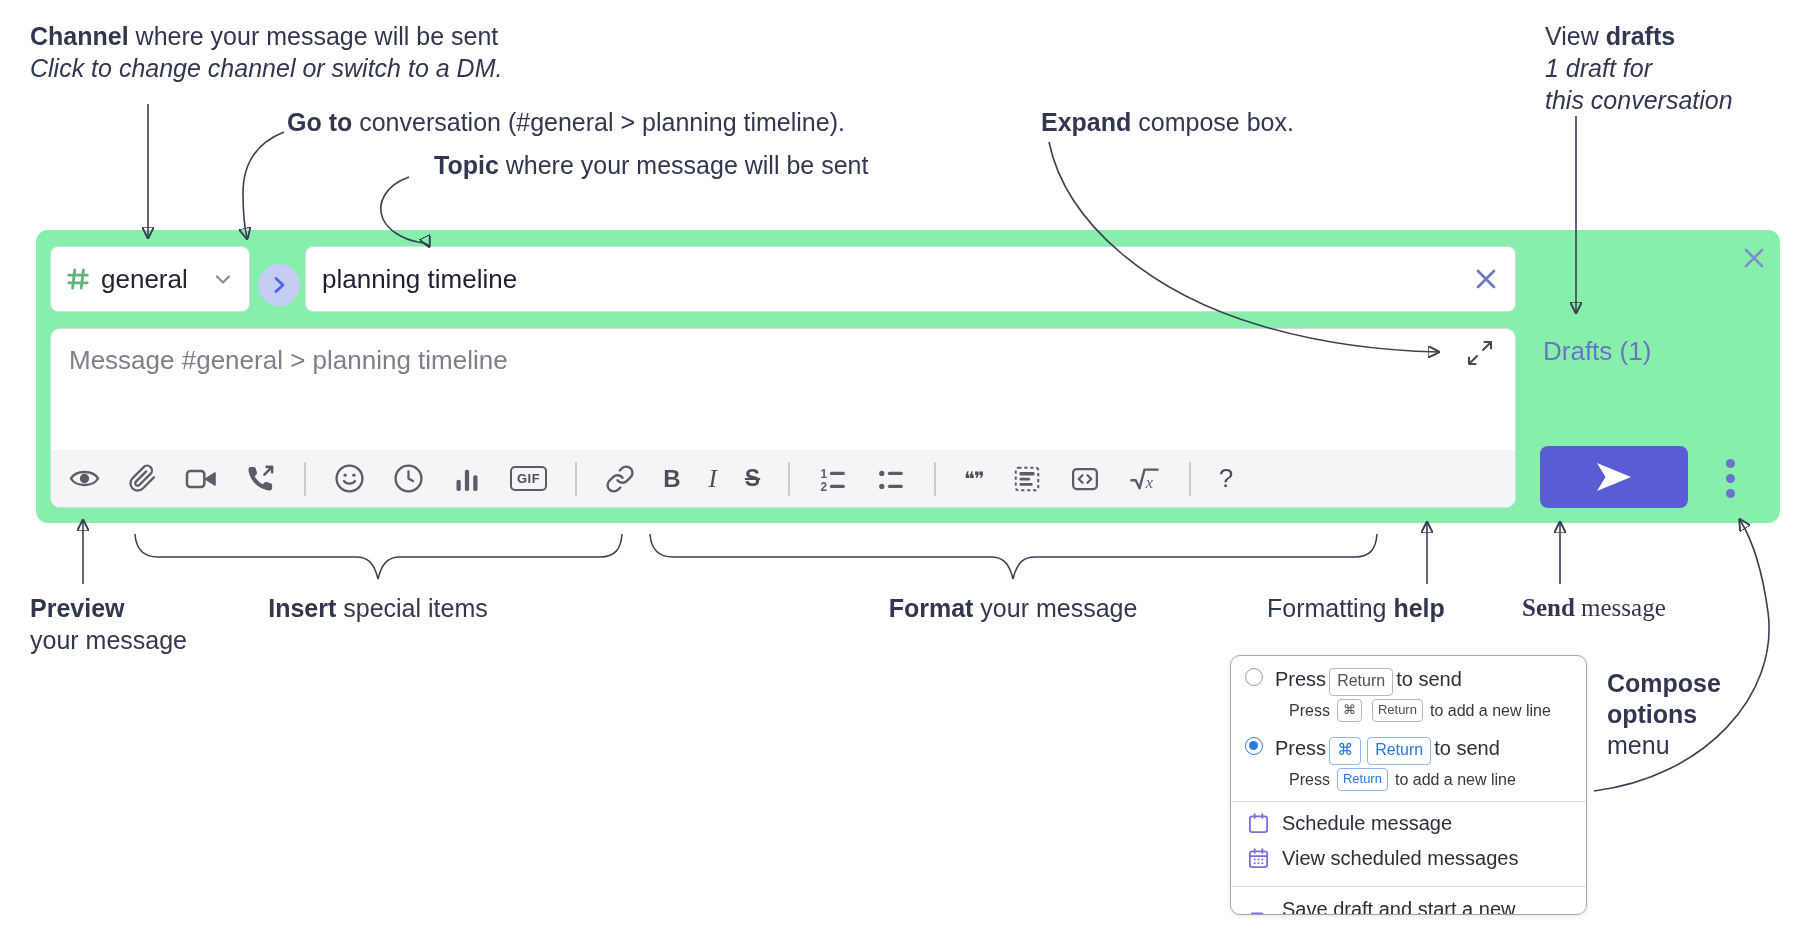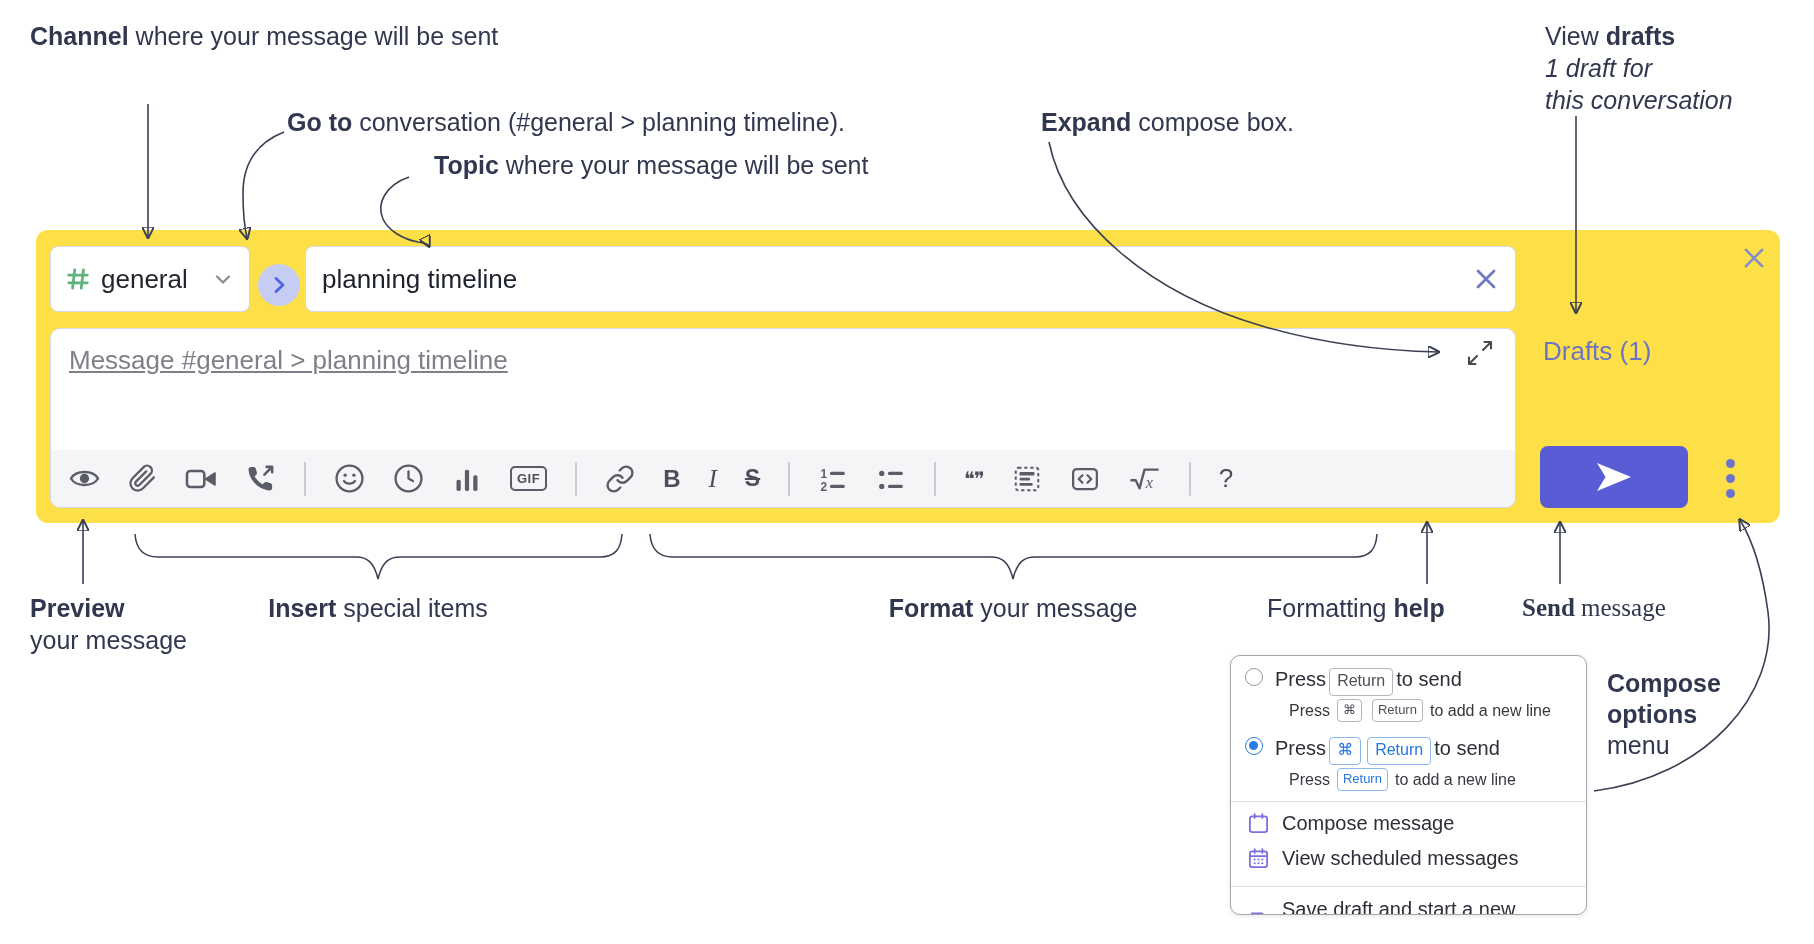--- a/index.html
+++ b/index.html
@@ -10,37 +10,37 @@
   .note .it{font-style:italic;}
   .center{text-align:center;}
 
   
   .overlay{position:absolute;left:0;top:0;pointer-events:none;z-index:6;}
   .overlay path{fill:none;stroke:#3b3f53;stroke-width:1.6;}
   .overlay path.brace{stroke-width:1.5;}
 
   
   .panel{position:absolute;left:36px;top:230px;width:1744px;height:293px;
-         background:#fde047;border-radius:12px;z-index:1;}
+         background:#86efac;border-radius:12px;z-index:1;}
   .whitebox{background:#fff;border:1px solid #d5d8e8;border-radius:8px;box-sizing:border-box;}
 
   .channel-btn{position:absolute;left:14px;top:16px;width:200px;height:66px;
          display:flex;align-items:center;padding:0 14px;gap:10px;cursor:pointer;}
   .channel-label{font-size:26px;color:#22242e;}
   .goto-btn{position:absolute;left:222px;top:34px;width:42px;height:42px;border-radius:50%;
          background:#c6cdf4;border:none;display:flex;align-items:center;justify-content:center;cursor:pointer;}
   .topic-wrap{position:absolute;left:269px;top:16px;width:1211px;height:66px;}
   .topic-input{width:100%;height:100%;border:1px solid #d5d8e8;border-radius:8px;box-sizing:border-box;
          font-family:"Liberation Sans",sans-serif;font-size:26px;color:#1d2030;padding:0 56px 0 16px;background:#fff;}
   .clear-x{position:absolute;right:14px;top:17px;width:32px;height:32px;border:none;background:none;cursor:pointer;padding:0;}
 
   .msgbox{position:absolute;left:14px;top:98px;width:1466px;height:180px;background:#fff;
          border:1px solid #d6d9e6;border-radius:10px;box-sizing:border-box;overflow:hidden;}
   .msgarea{position:relative;height:121px;}
-  .placeholder{position:absolute;left:18px;top:16px;font-size:26px;color:#7e8089;text-decoration:underline;}
+  .placeholder{position:absolute;left:18px;top:16px;font-size:26px;color:#7e8089;}
   .expand-btn{position:absolute;right:18px;top:8px;width:34px;height:34px;border:none;background:none;cursor:pointer;padding:0;}
 
   .toolbar{height:57px;background:#f5f5f8;display:flex;align-items:center;padding:0 18px;gap:28px;}
   .tb{border:none;background:none;padding:0;cursor:pointer;display:flex;align-items:flex-start;justify-content:center;
       color:#4c4f59;}
   .tb svg{display:block;}
   .tdiv{width:2px;height:34px;background:#c9cbd4;border-radius:1px;}
   .tb-bold{font-size:24px;font-weight:700;}
   .tb-italic{font-size:25px;font-style:italic;font-family:"Liberation Serif",serif;}
   .tb-strike{font-size:23px;font-weight:600;text-decoration:line-through;}
@@ -74,20 +74,21 @@
   .menu-item{display:flex;align-items:center;gap:12px;padding:6px 16px;cursor:pointer;}
   .menu-item svg{flex:none;}
 </style>
 </head>
 <body>
 
 <div class="canvas">
 
   <div class="note" style="left:30px;top:20px;">
     <div><b>Channel</b><span> where your message will be sent</span></div>
+    <div class="it">Click to change channel or switch to a DM.</div>
   </div>
 
   <div class="note" style="left:287px;top:106px;">
     <b>Go to</b><span> conversation (#general &gt; planning timeline).</span>
   </div>
 
   <div class="note" style="left:434px;top:149px;">
     <b>Topic</b><span> where your message will be sent</span>
   </div>
 
@@ -345,21 +346,21 @@
     </div>
     <div class="pdiv"></div>
     <div class="menu-item" style="margin-top:4px;">
       <svg width="23" height="23" viewBox="0 0 24 24">
         <g fill="none" stroke="#7b6fe0" stroke-width="1.9" stroke-linecap="round">
           <rect x="3" y="4.5" width="18" height="16.5" rx="2.5"></rect>
           <line x1="8" y1="2.2" x2="8" y2="6.2"></line>
             <line x1="16" y1="2.2" x2="16" y2="6.2"></line>
         </g>
       </svg>
-      <span>Compose message</span>
+      <span>Schedule message</span>
     </div>
     <div class="menu-item">
       <svg width="23" height="23" viewBox="0 0 24 24">
         <g fill="none" stroke="#7b6fe0" stroke-width="1.9" stroke-linecap="round">
           <rect x="3" y="4.5" width="18" height="16.5" rx="2.5"></rect>
           <line x1="8" y1="2.2" x2="8" y2="6.2"></line>
             <line x1="16" y1="2.2" x2="16" y2="6.2"></line>
           <line x1="3" y1="9.5" x2="21" y2="9.5"></line>
         </g>
         <g fill="#7b6fe0">

